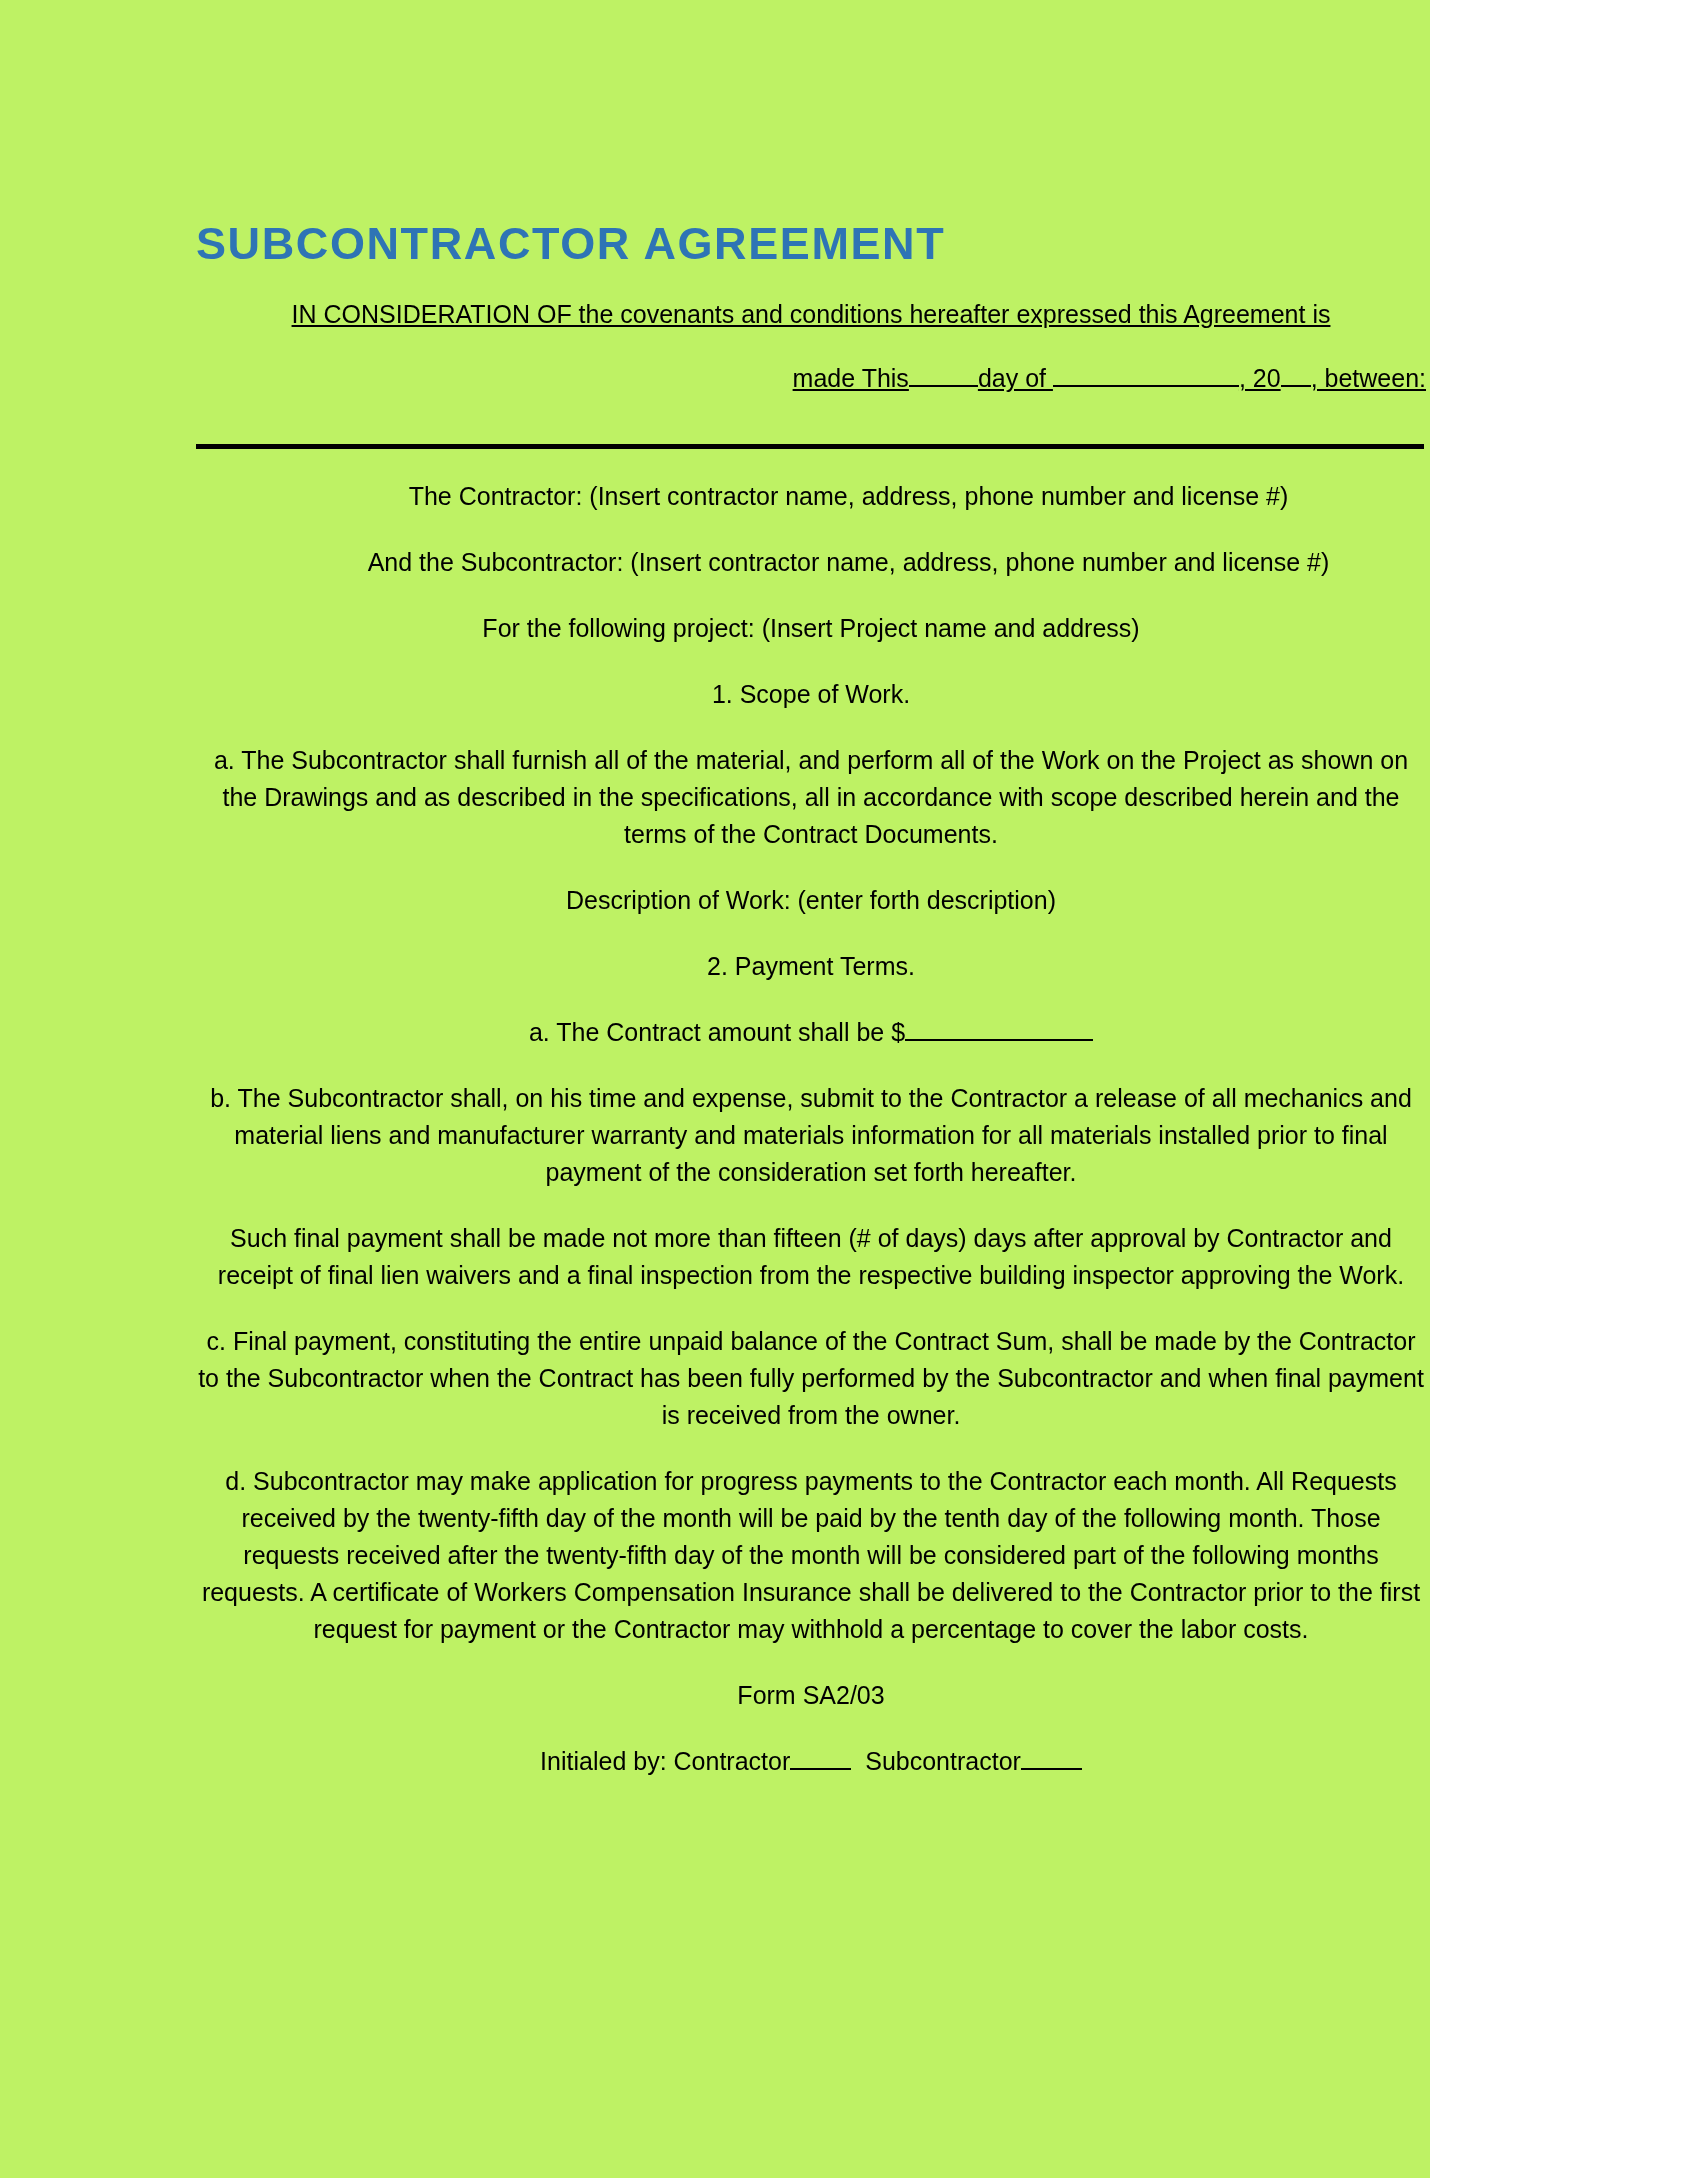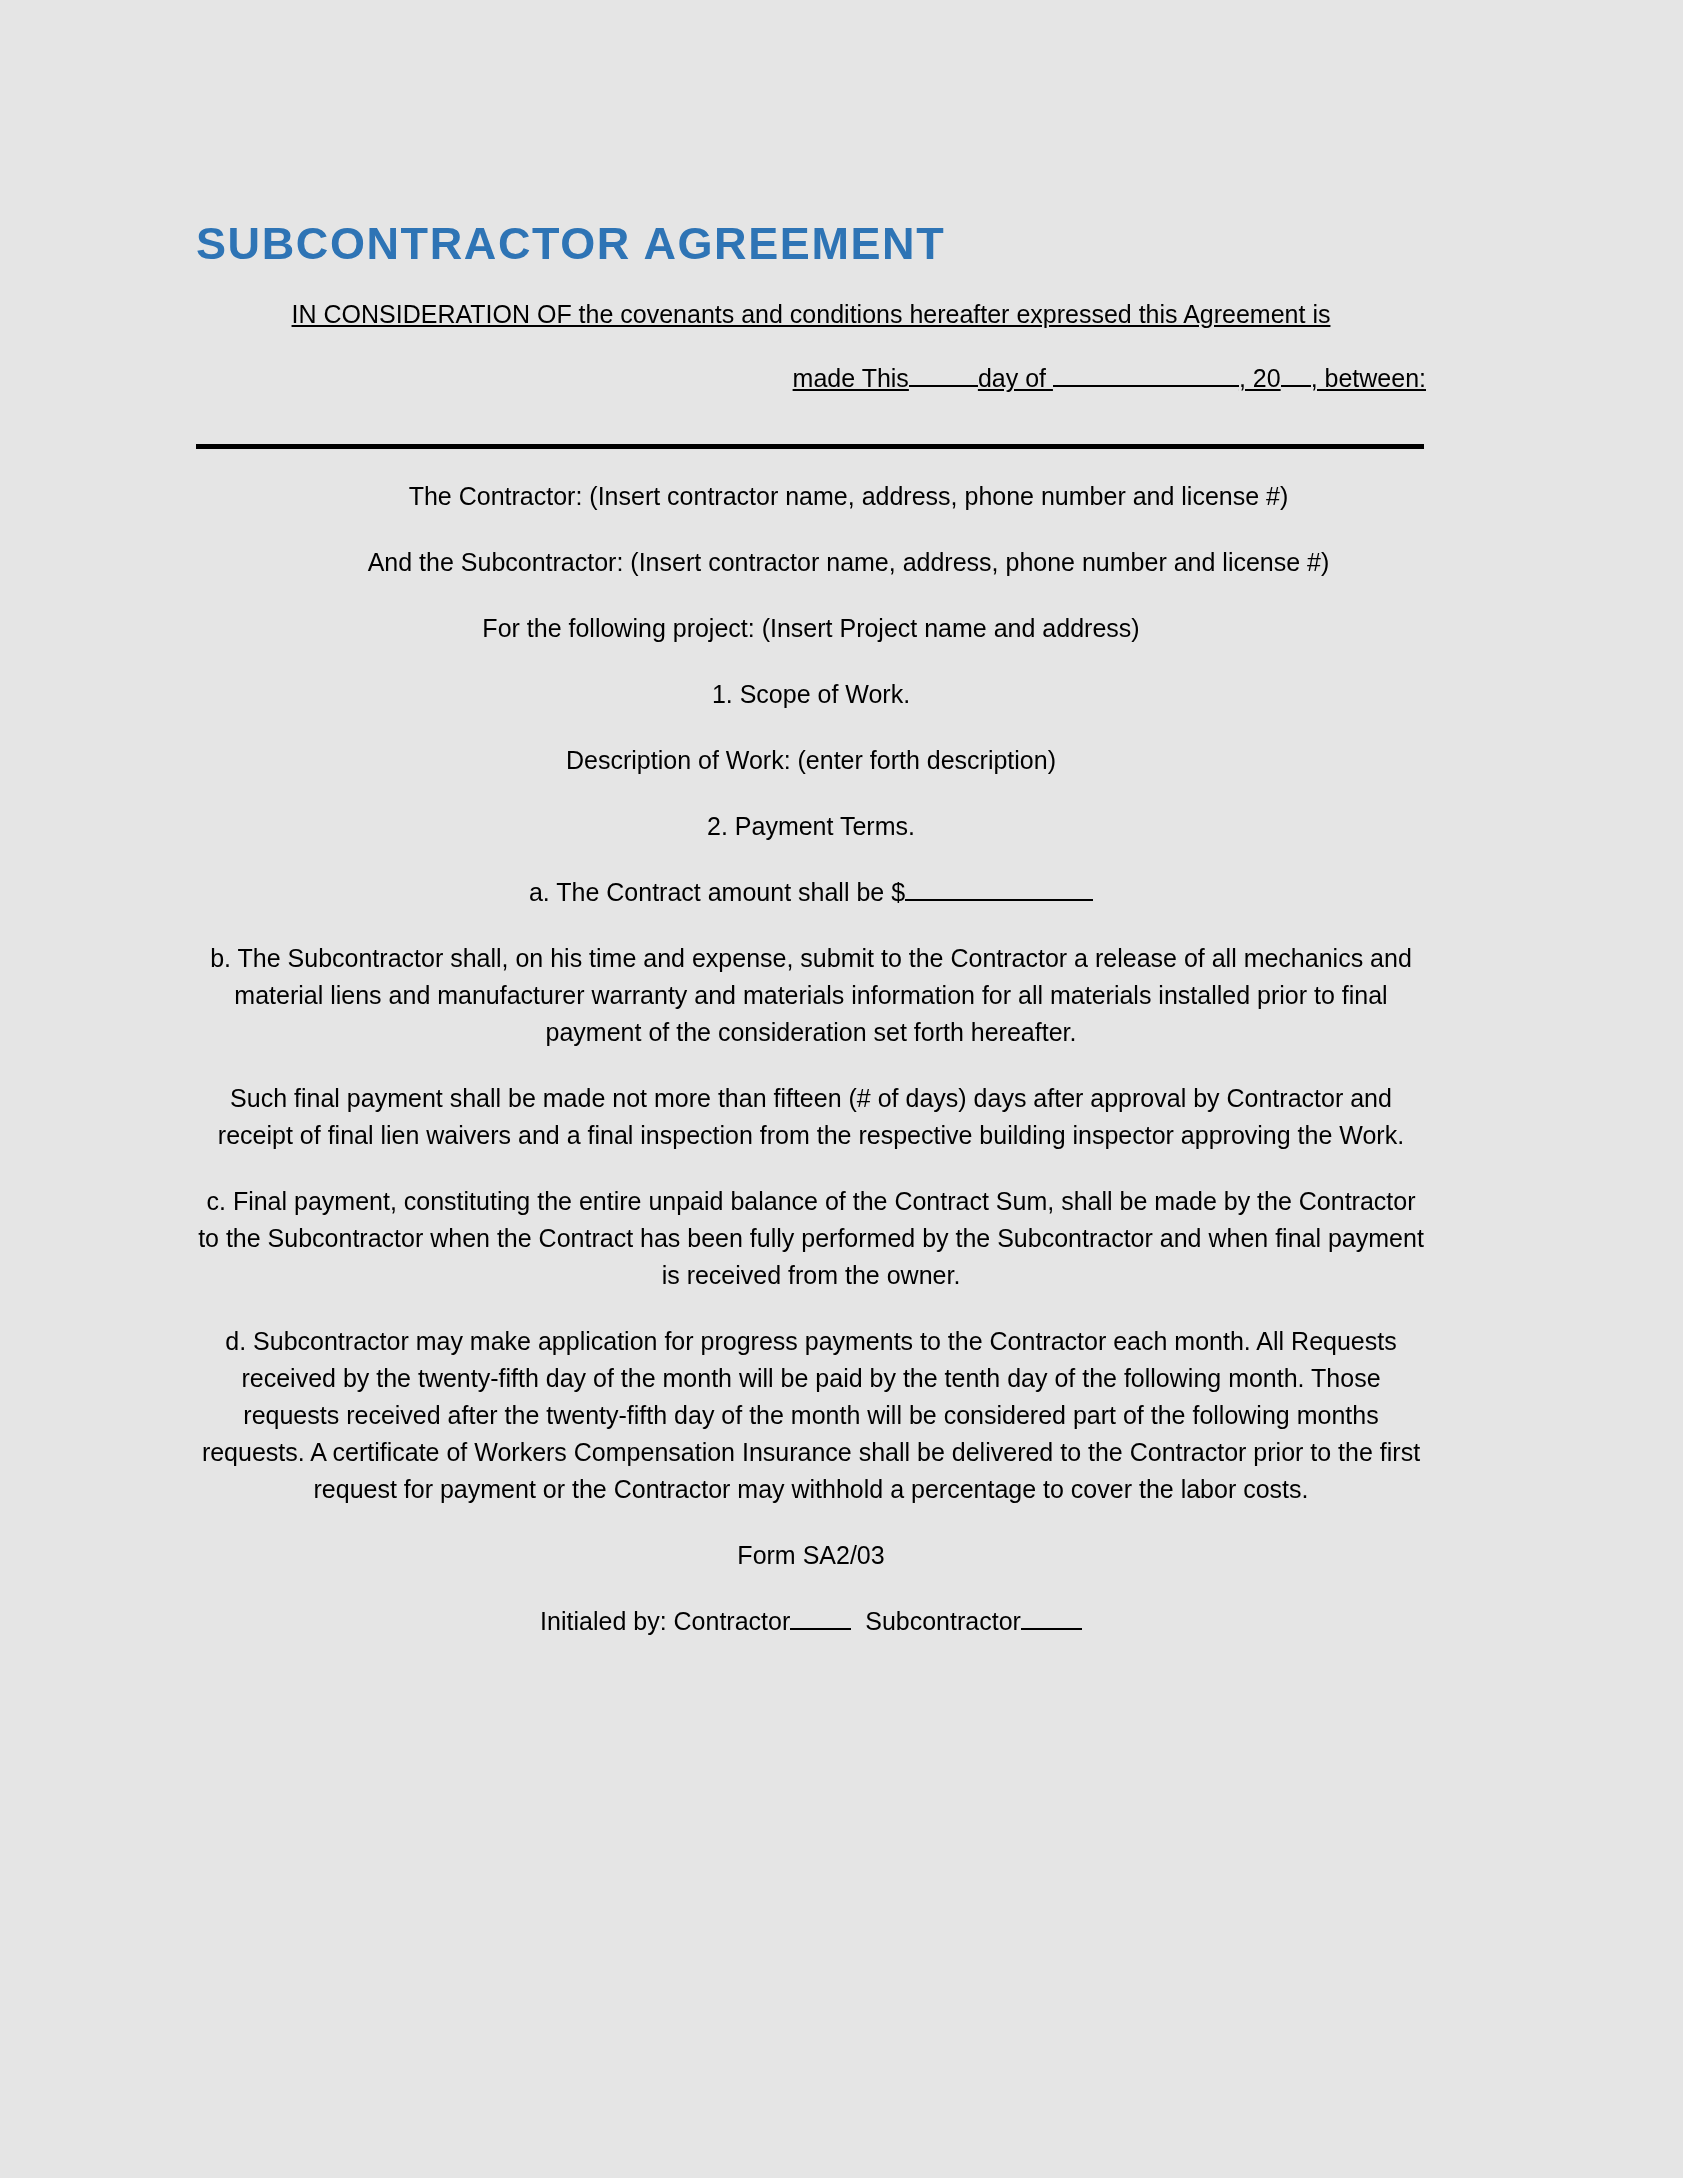--- a/index.html
+++ b/index.html
@@ -9,23 +9,23 @@
   }
   body {
     width: 1683px;
     height: 2178px;
     font-family: "Liberation Sans", sans-serif;
     color: #000000;
     -webkit-font-smoothing: antialiased;
   }
   .page {
     position: relative;
-    width: 1683px;
+    width: 1430px;
     height: 2178px;
-    background: #e5e5e5;
+    background: #bef264;
     box-sizing: border-box;
     overflow: hidden;
   }
   .content {
     position: absolute;
     left: 196px;
     top: 0;
     width: 1230px;
   }
 
@@ -104,20 +104,21 @@
     <div class="hrule"></div>
 
     <p class="para indent">The Contractor: (Insert contractor name, address, phone number and license #)</p>
 
     <p class="para indent">And the Subcontractor: (Insert contractor name, address, phone number and license #)</p>
 
     <p class="para">For the following project: (Insert Project name and address)</p>
 
     <p class="para">1. Scope of Work.</p>
 
+    <p class="para">a. The Subcontractor shall furnish all of the material, and perform all of the Work on the Project as shown on the Drawings and as described in the specifications, all in accordance with scope described herein and the terms of the Contract Documents.</p>
 
     <p class="para"> Description of Work: (enter forth description)</p>
 
     <p class="para">2. Payment Terms.</p>
 
     <p class="para"><span>a. The Contract amount shall be $</span><span class="blank b-amt"></span></p>
 
     <p class="para">b. The Subcontractor shall, on his time and expense, submit to the Contractor a release of all mechanics and material liens and manufacturer warranty and materials information for all materials installed prior to final payment of the consideration set forth hereafter.</p>
 
     <p class="para">Such final payment shall be made not more than fifteen (# of days) days after approval by Contractor and receipt of final lien waivers and a final inspection from the respective building inspector approving the Work.</p>

